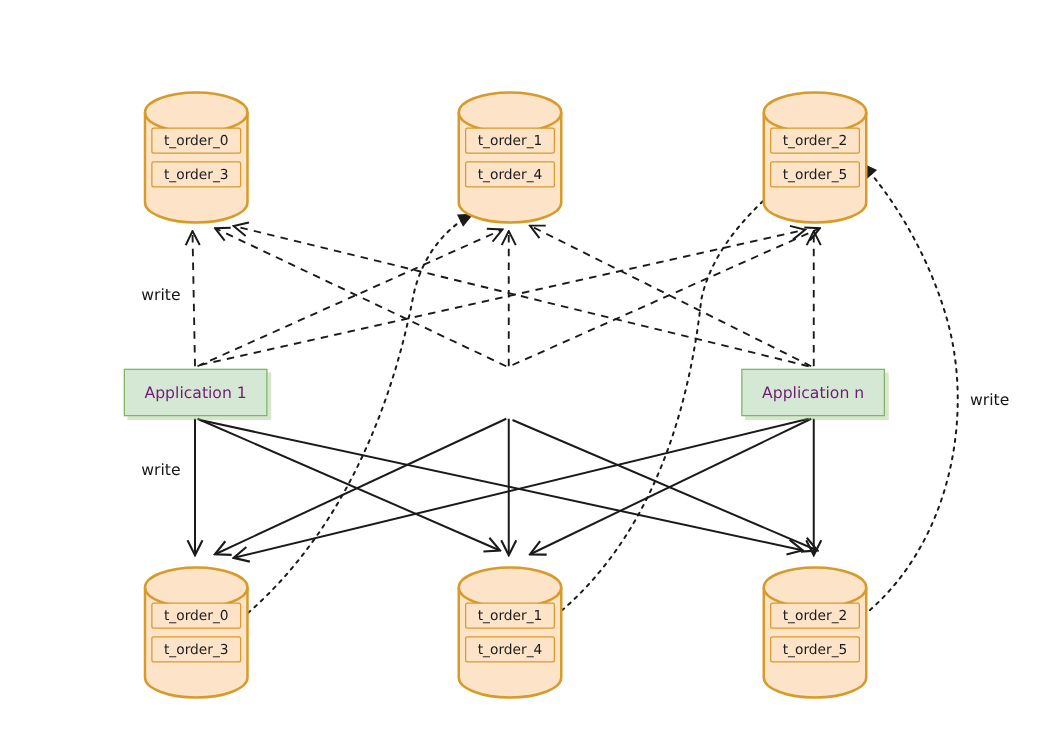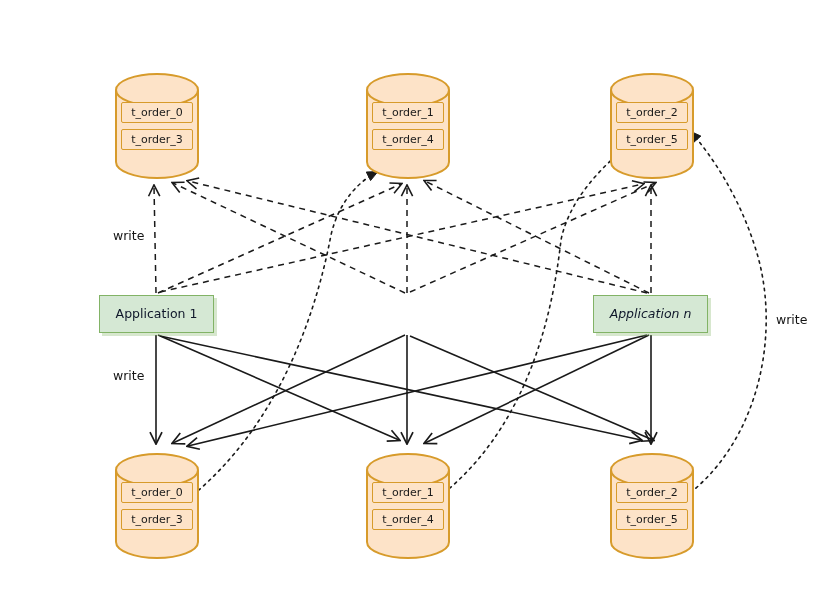--- a/index.html
+++ b/index.html
@@ -71,21 +71,21 @@
     box-sizing: border-box;
     width: 115px;
     height: 38px;
     line-height: 35px;
     text-align: center;
     background: #d5e8d4;
     border: 1.4px solid #82b366;
     box-shadow: 3px 3px 0 rgba(130,179,102,0.32);
     font-family: "DejaVu Sans", sans-serif;
     font-size: 12.5px;
-    color: #0f172a;
+    color: #701a75;
     white-space: nowrap;
   }
 
   
   .edge-label {
     position: absolute;
     font-family: "DejaVu Sans", sans-serif;
     font-size: 12.5px;
     color: #141414;
     white-space: nowrap;
@@ -172,21 +172,21 @@
     </svg>
     <div class="db-tables">
       <div class="tbl">t_order_2</div>
       <div class="tbl">t_order_5</div>
     </div>
   </div>
 
   <div class="app" style="left:78px; top:295px;">Application 1</div>
 
 
-  <div class="app" style="left:572px; top:295px;font-style:italic;">Application n</div>
+  <div class="app" style="left:572px; top:295px;">Application n</div>
 
   <div class="db" style="left:93px; top:452px;">
     <svg class="db-svg" viewBox="0 0 86 108" xmlns="http://www.w3.org/2000/svg">
       <path d="M2,18 C2,9 21,2 43,2 C65,2 84,9 84,18 L84,90 C84,99 65,106 43,106 C21,106 2,99 2,90 Z" fill="#fde3c8" stroke="#d79b2b" stroke-width="2"></path>
       <path d="M2,18 C2,27 21,34 43,34 C65,34 84,27 84,18" fill="none" stroke="#d79b2b" stroke-width="2"></path>
     </svg>
     <div class="db-tables">
       <div class="tbl">t_order_0</div>
       <div class="tbl">t_order_3</div>
     </div>

